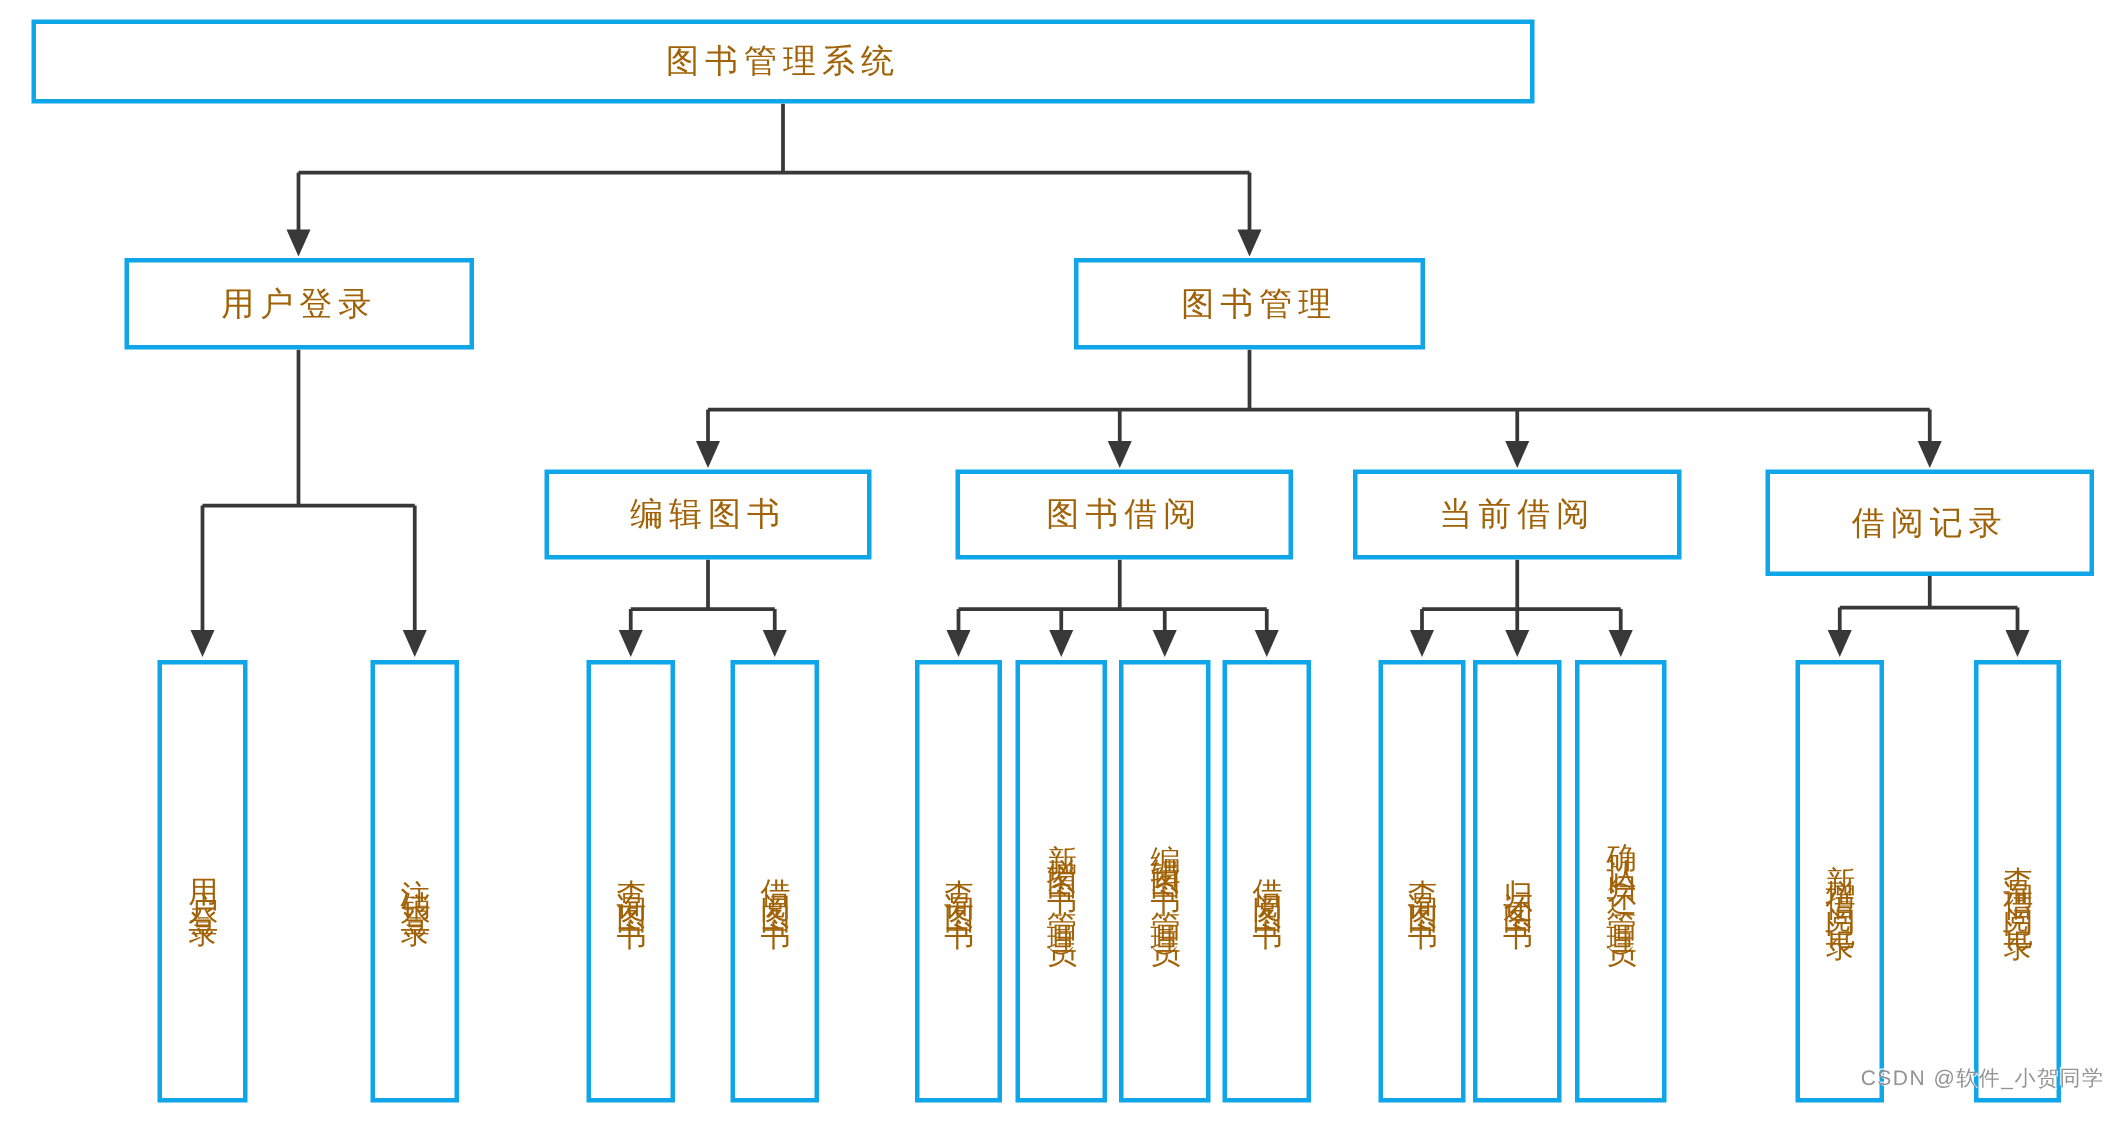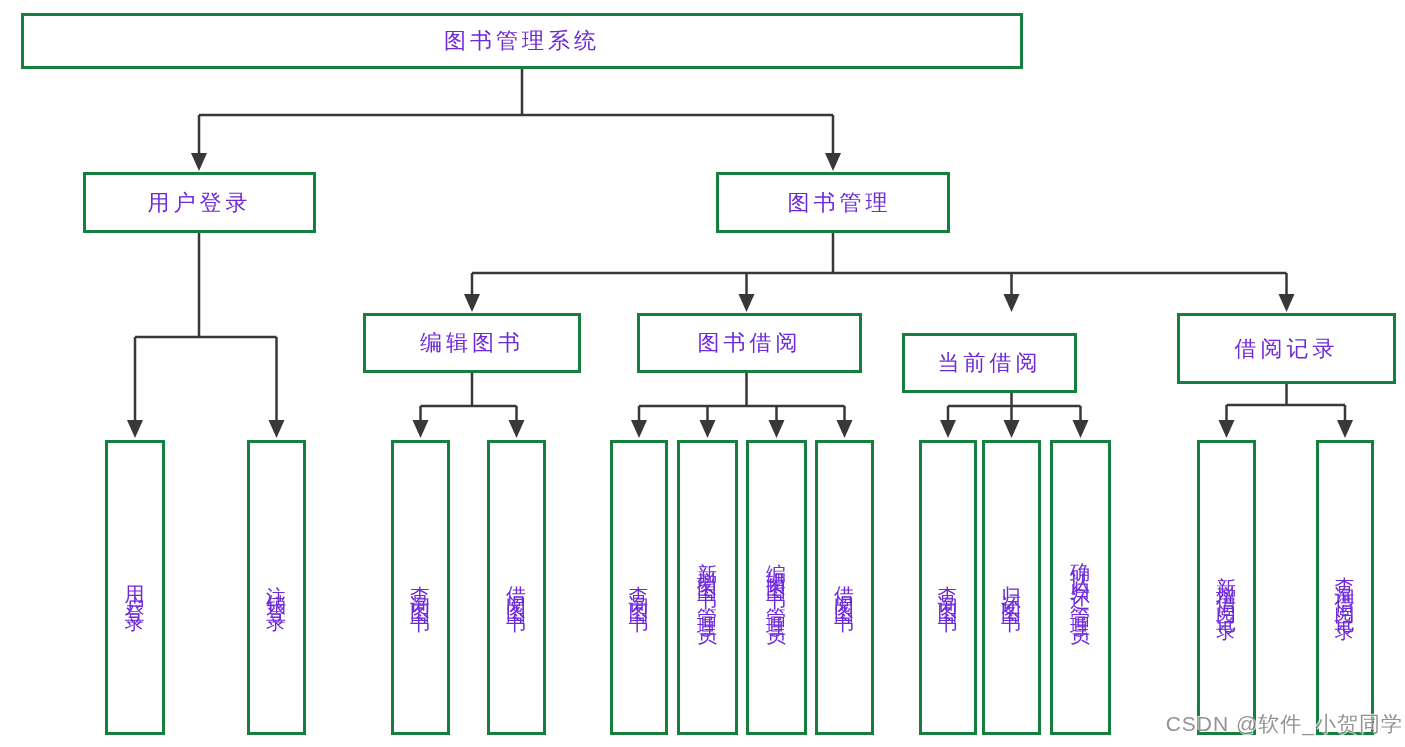--- a/index.html
+++ b/index.html
@@ -8,41 +8,41 @@
     width:1405px;height:747px;
     background:#ffffff;
     font-family:"Liberation Sans","DejaVu Sans",sans-serif;
     overflow:hidden;
   }
   #wires{position:absolute;left:0;top:0;width:1405px;height:747px;}
   .node{
     position:absolute;
     box-sizing:border-box;
     background:#ffffff;
-    border:3px solid #15803d;
+    border:3px solid #0ea5e9;
     display:flex;
     align-items:center;
     justify-content:center;
-    color:#6d28d9;
+    color:#a16207;
     font-size:22px;
     letter-spacing:4px;
     white-space:nowrap;
   }
   .leaf{
     writing-mode:vertical-rl;
     text-orientation:mixed;
     font-size:20px;
     letter-spacing:9px;
     line-height:1;
   }
   .watermark{
     position:absolute;
     top:710px;
     right:2px;
-    font-size:21px;
+    font-size:14px;
     color:rgba(138,138,138,0.92);
     letter-spacing:1px;
     text-shadow:1px 1px 0 rgba(255,255,255,.75), -1px -1px 0 rgba(255,255,255,.75);
     white-space:nowrap;
   }
 </style>
 </head>
 <body>
 
 <div id="canvas">
@@ -87,21 +87,21 @@
     </g>
   </svg>
 
   <div class="node" style="left:21px;top:13px;width:1002px;height:56px;">图书管理系统</div>
 
   <div class="node" style="left:83px;top:172px;width:233px;height:61px;">用户登录</div>
   <div class="node" style="left:716px;top:172px;width:234px;height:61px;padding-left:13px;">图书管理</div>
 
   <div class="node" style="left:363px;top:313px;width:218px;height:60px;">编辑图书</div>
   <div class="node" style="left:637px;top:313px;width:225px;height:60px;">图书借阅</div>
-  <div class="node" style="left:902px;top:313px;width:175px;height:60px;margin-top:20px;">当前借阅</div>
+  <div class="node" style="left:902px;top:313px;width:219px;height:60px;">当前借阅</div>
   <div class="node" style="left:1177px;top:313px;width:219px;height:71px;">借阅记录</div>
 
   <div class="node leaf" style="left:105px;top:440px;width:60px;height:295px;">用户登录</div>
   <div class="node leaf" style="left:247px;top:440px;width:59px;height:295px;">注销登录</div>
   <div class="node leaf" style="left:391px;top:440px;width:59px;height:295px;">查询图书</div>
   <div class="node leaf" style="left:487px;top:440px;width:59px;height:295px;">借阅图书</div>
   <div class="node leaf" style="left:610px;top:440px;width:58px;height:295px;">查询图书</div>
   <div class="node leaf" style="left:677px;top:440px;width:61px;height:295px;">新增图书（管理员）</div>
   <div class="node leaf" style="left:746px;top:440px;width:61px;height:295px;">编辑图书（管理员）</div>
   <div class="node leaf" style="left:815px;top:440px;width:59px;height:295px;">借阅图书</div>

